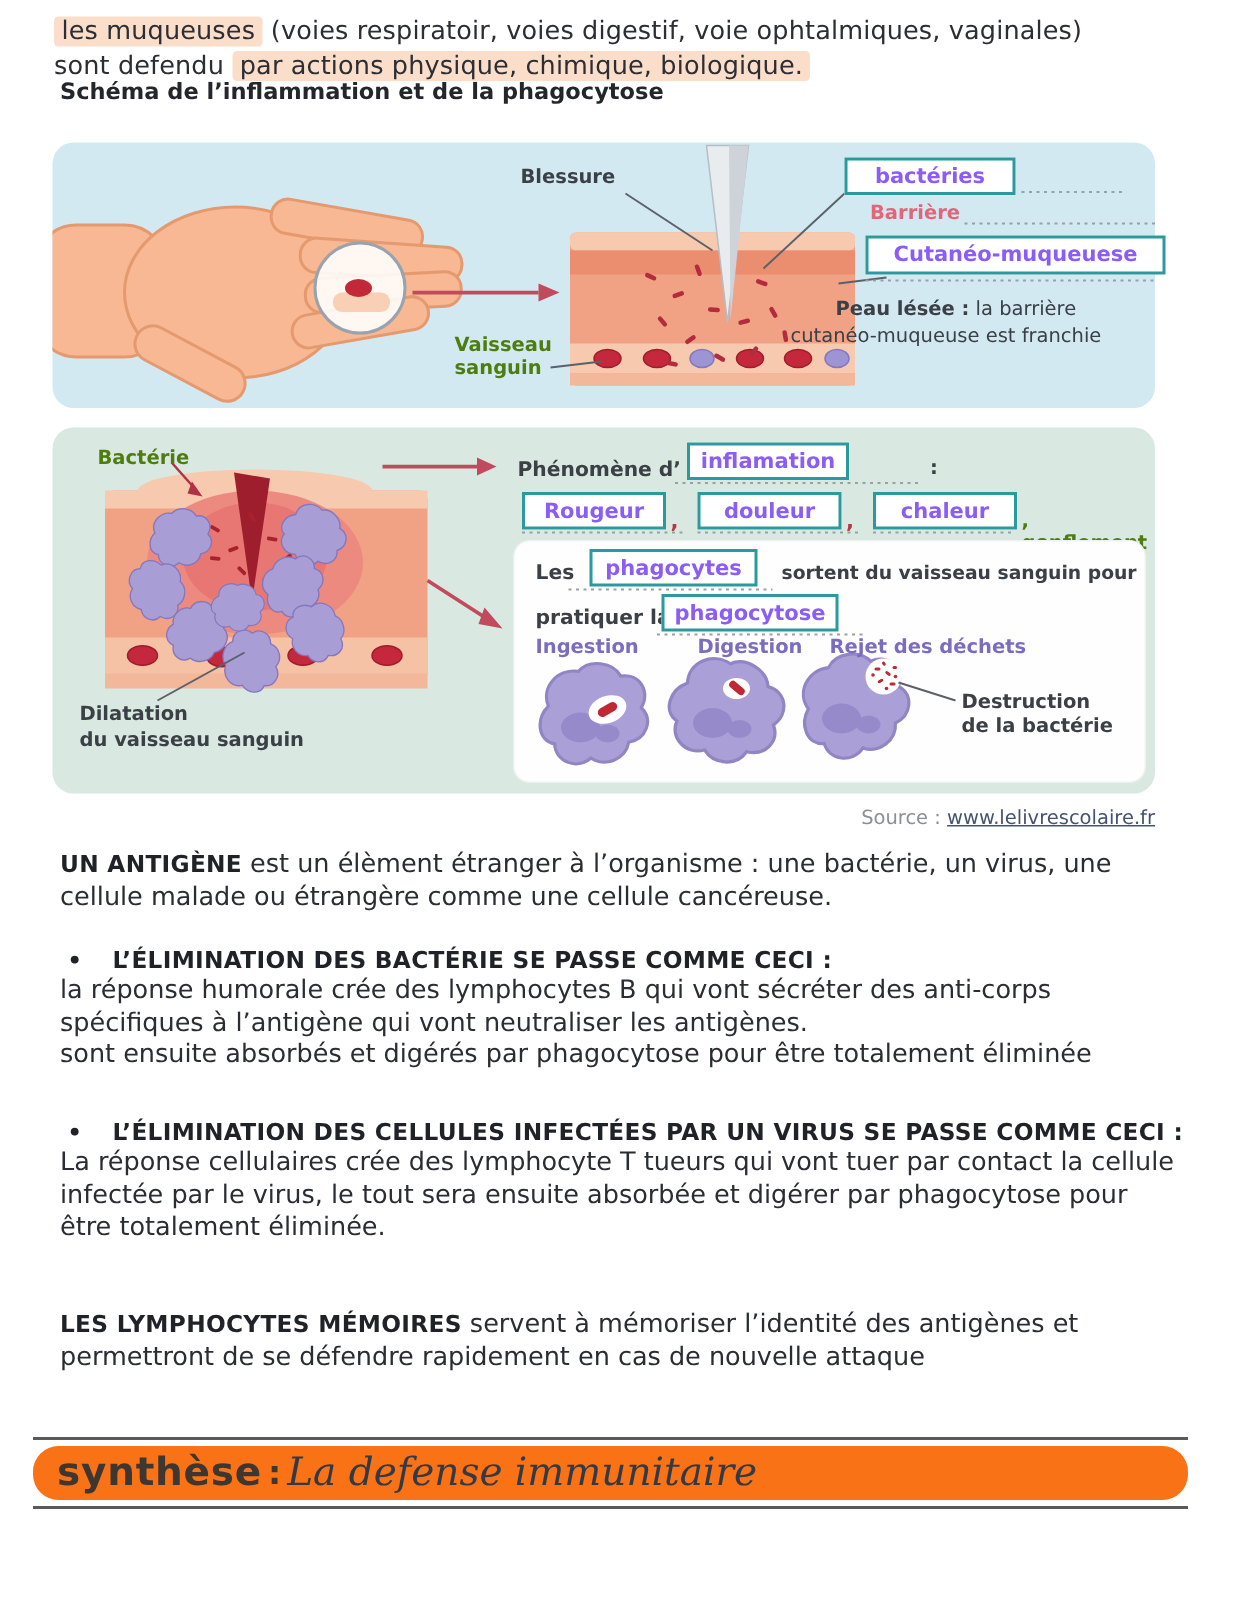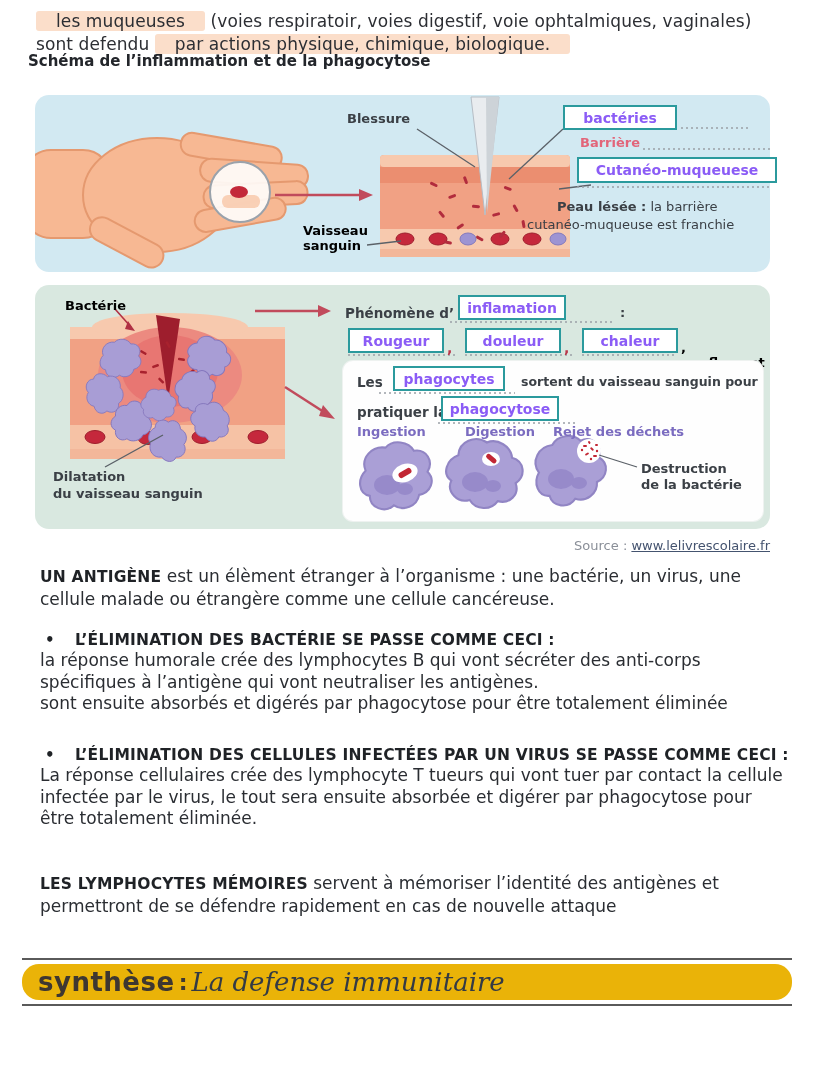--- a/index.html
+++ b/index.html
@@ -2,31 +2,31 @@
 <html><head>
 <meta charset="utf-8">
 <style>
   html,body{margin:0;padding:0;background:#fff;}
   .page{position:relative;width:828px;height:1070px;background:#ffffff;
         font-family:"DejaVu Sans",sans-serif;color:#2b2e33;overflow:hidden;}
   .abs{position:absolute;}
 
   
   .intro{left:36px;top:10px;width:752px;font-size:17px;line-height:23px;color:#2c2e33;letter-spacing:.1px;}
-  .hl{background:#fbdeca;border-radius:3px;padding:0 20px;}
-  .schema-title{left:28px;top:52px;font-size:15px;font-weight:700;color:#23262b;}
+  .hl{background:#fbdeca;border-radius:3px;padding:0 5px;}
+  .schema-title{left:40px;top:52px;font-size:15px;font-weight:700;color:#23262b;}
 
   
   .panel{border-radius:14px;}
   .panel1{left:35px;top:95px;width:735px;height:177px;background:#d2e9f2;}
   .panel2{left:35px;top:285px;width:735px;height:244px;background:#d9e8e0;}
   .psvg{position:absolute;left:0;top:0;}
 
   .lbl-dark{position:absolute;font-size:13px;font-weight:700;color:#3b4046;}
-  .lbl-red{position:absolute;font-size:13px;font-weight:700;color:#000000;}
+  .lbl-red{position:absolute;font-size:13px;font-weight:700;color:#4d7c0f;}
   .lbl-pink{position:absolute;font-size:13px;font-weight:700;color:#e2657a;}
   .lbl-purple{position:absolute;font-size:13px;font-weight:700;color:#7b6cc0;}
   .tealbox{position:absolute;background:#fff;border:2px solid #2b9a9d;
            font-size:14px;font-weight:700;color:#8b5cf6;text-align:center;
            display:flex;align-items:center;justify-content:center;box-sizing:border-box;}
   .comma-red{position:absolute;font-size:14px;font-weight:700;color:#b8374a;}
 
   .whitebox{position:absolute;left:308px;top:76px;width:420px;height:160px;background:#fefefe;
             border-radius:10px;box-shadow:0 0 0 1px #eef2f0;}
 
@@ -35,21 +35,21 @@
 
   
   .para{position:absolute;width:744px;font-size:17px;line-height:21.5px;color:#2a2d32;}
   .lead-bold{font-weight:800;font-size:15.5px;letter-spacing:.2px;color:#1f2226;}
   .bullet-heading{position:absolute;font-weight:800;font-size:15.5px;letter-spacing:.2px;color:#1f2226;}
   .bullet-dot{position:absolute;font-size:15px;font-weight:800;color:#1f2226;}
 
   
   .synthese{left:22px;top:958px;width:770px;border-top:2px solid #5a5a5a;border-bottom:2px solid #5a5a5a;
             padding:4px 0;}
-  .synth-bar{background:#eab308;border-radius:17px;height:36px;display:flex;align-items:center;padding-left:16px;}
+  .synth-bar{background:#f97316;border-radius:17px;height:36px;display:flex;align-items:center;padding-left:16px;}
   .synth-label{font-size:26px;font-weight:900;color:#3e3731;letter-spacing:.5px;}
   .synth-sep{font-size:22px;font-weight:700;color:#3e3731;margin:0 4px;}
   .synth-title{font-family:"DejaVu Serif",serif;font-style:italic;font-size:26px;color:#333a45;}
 </style>
 </head>
 <body>
 
 <div class="page">
 
   <div class="abs intro">

